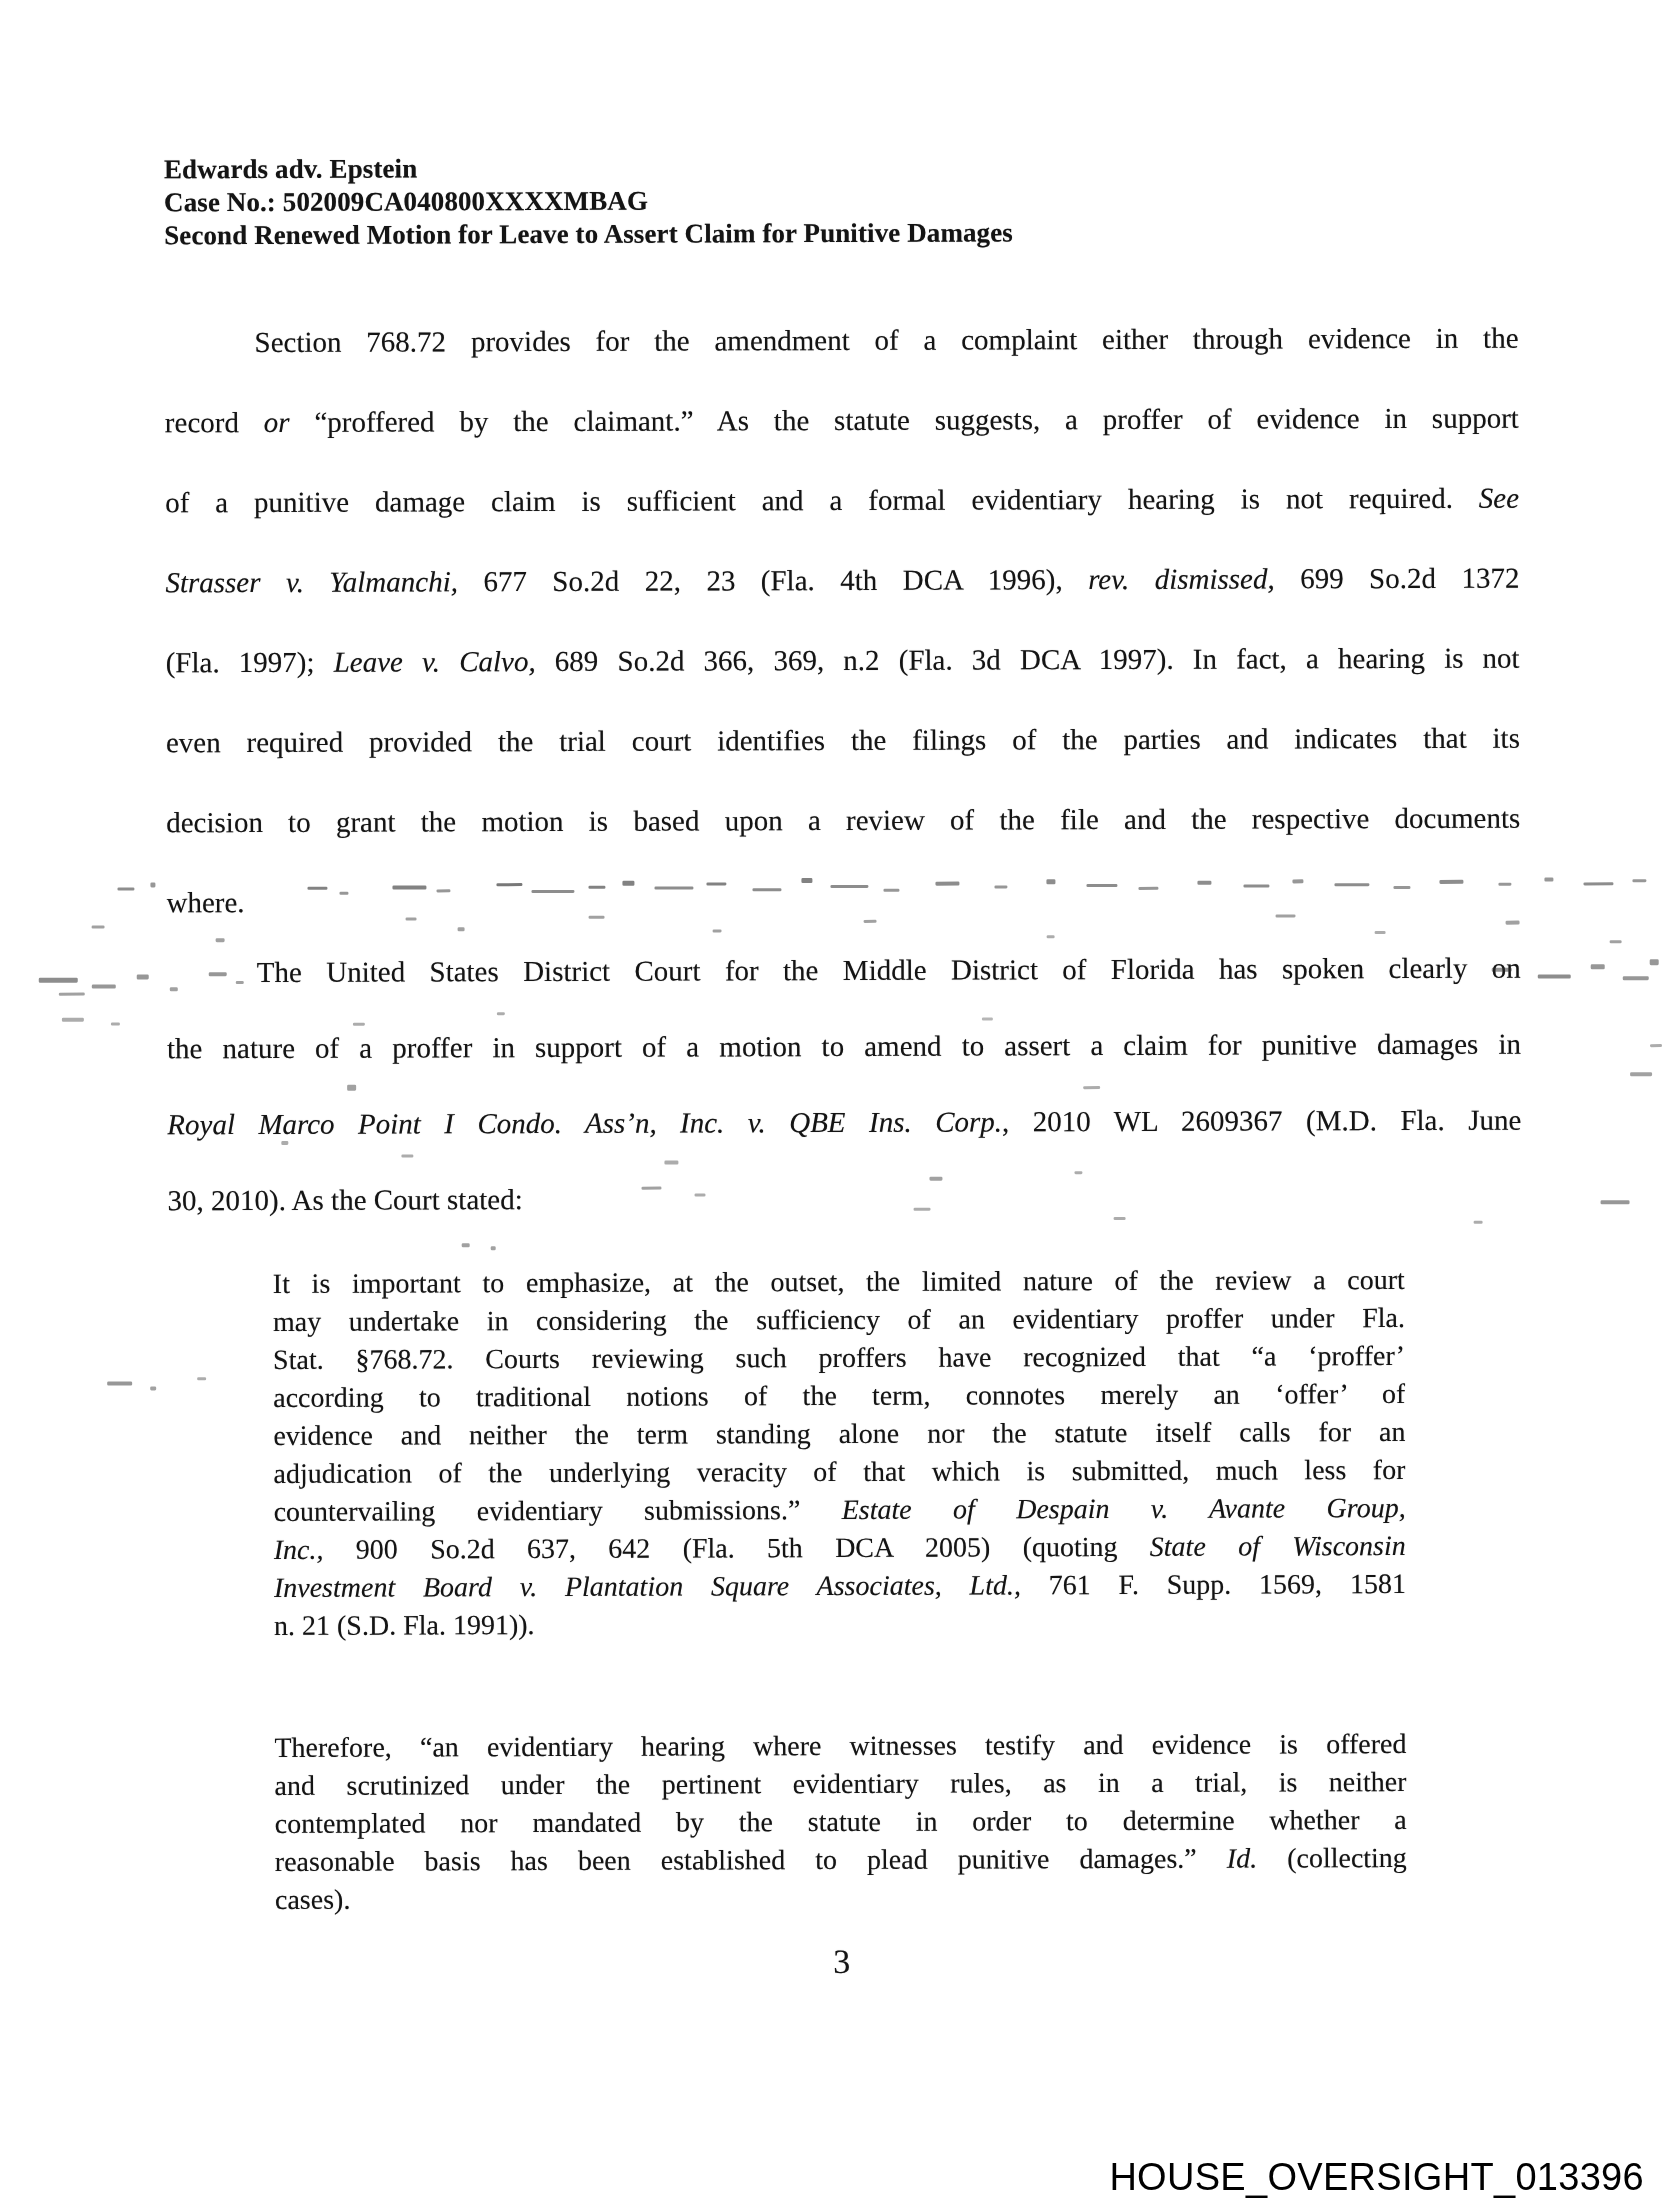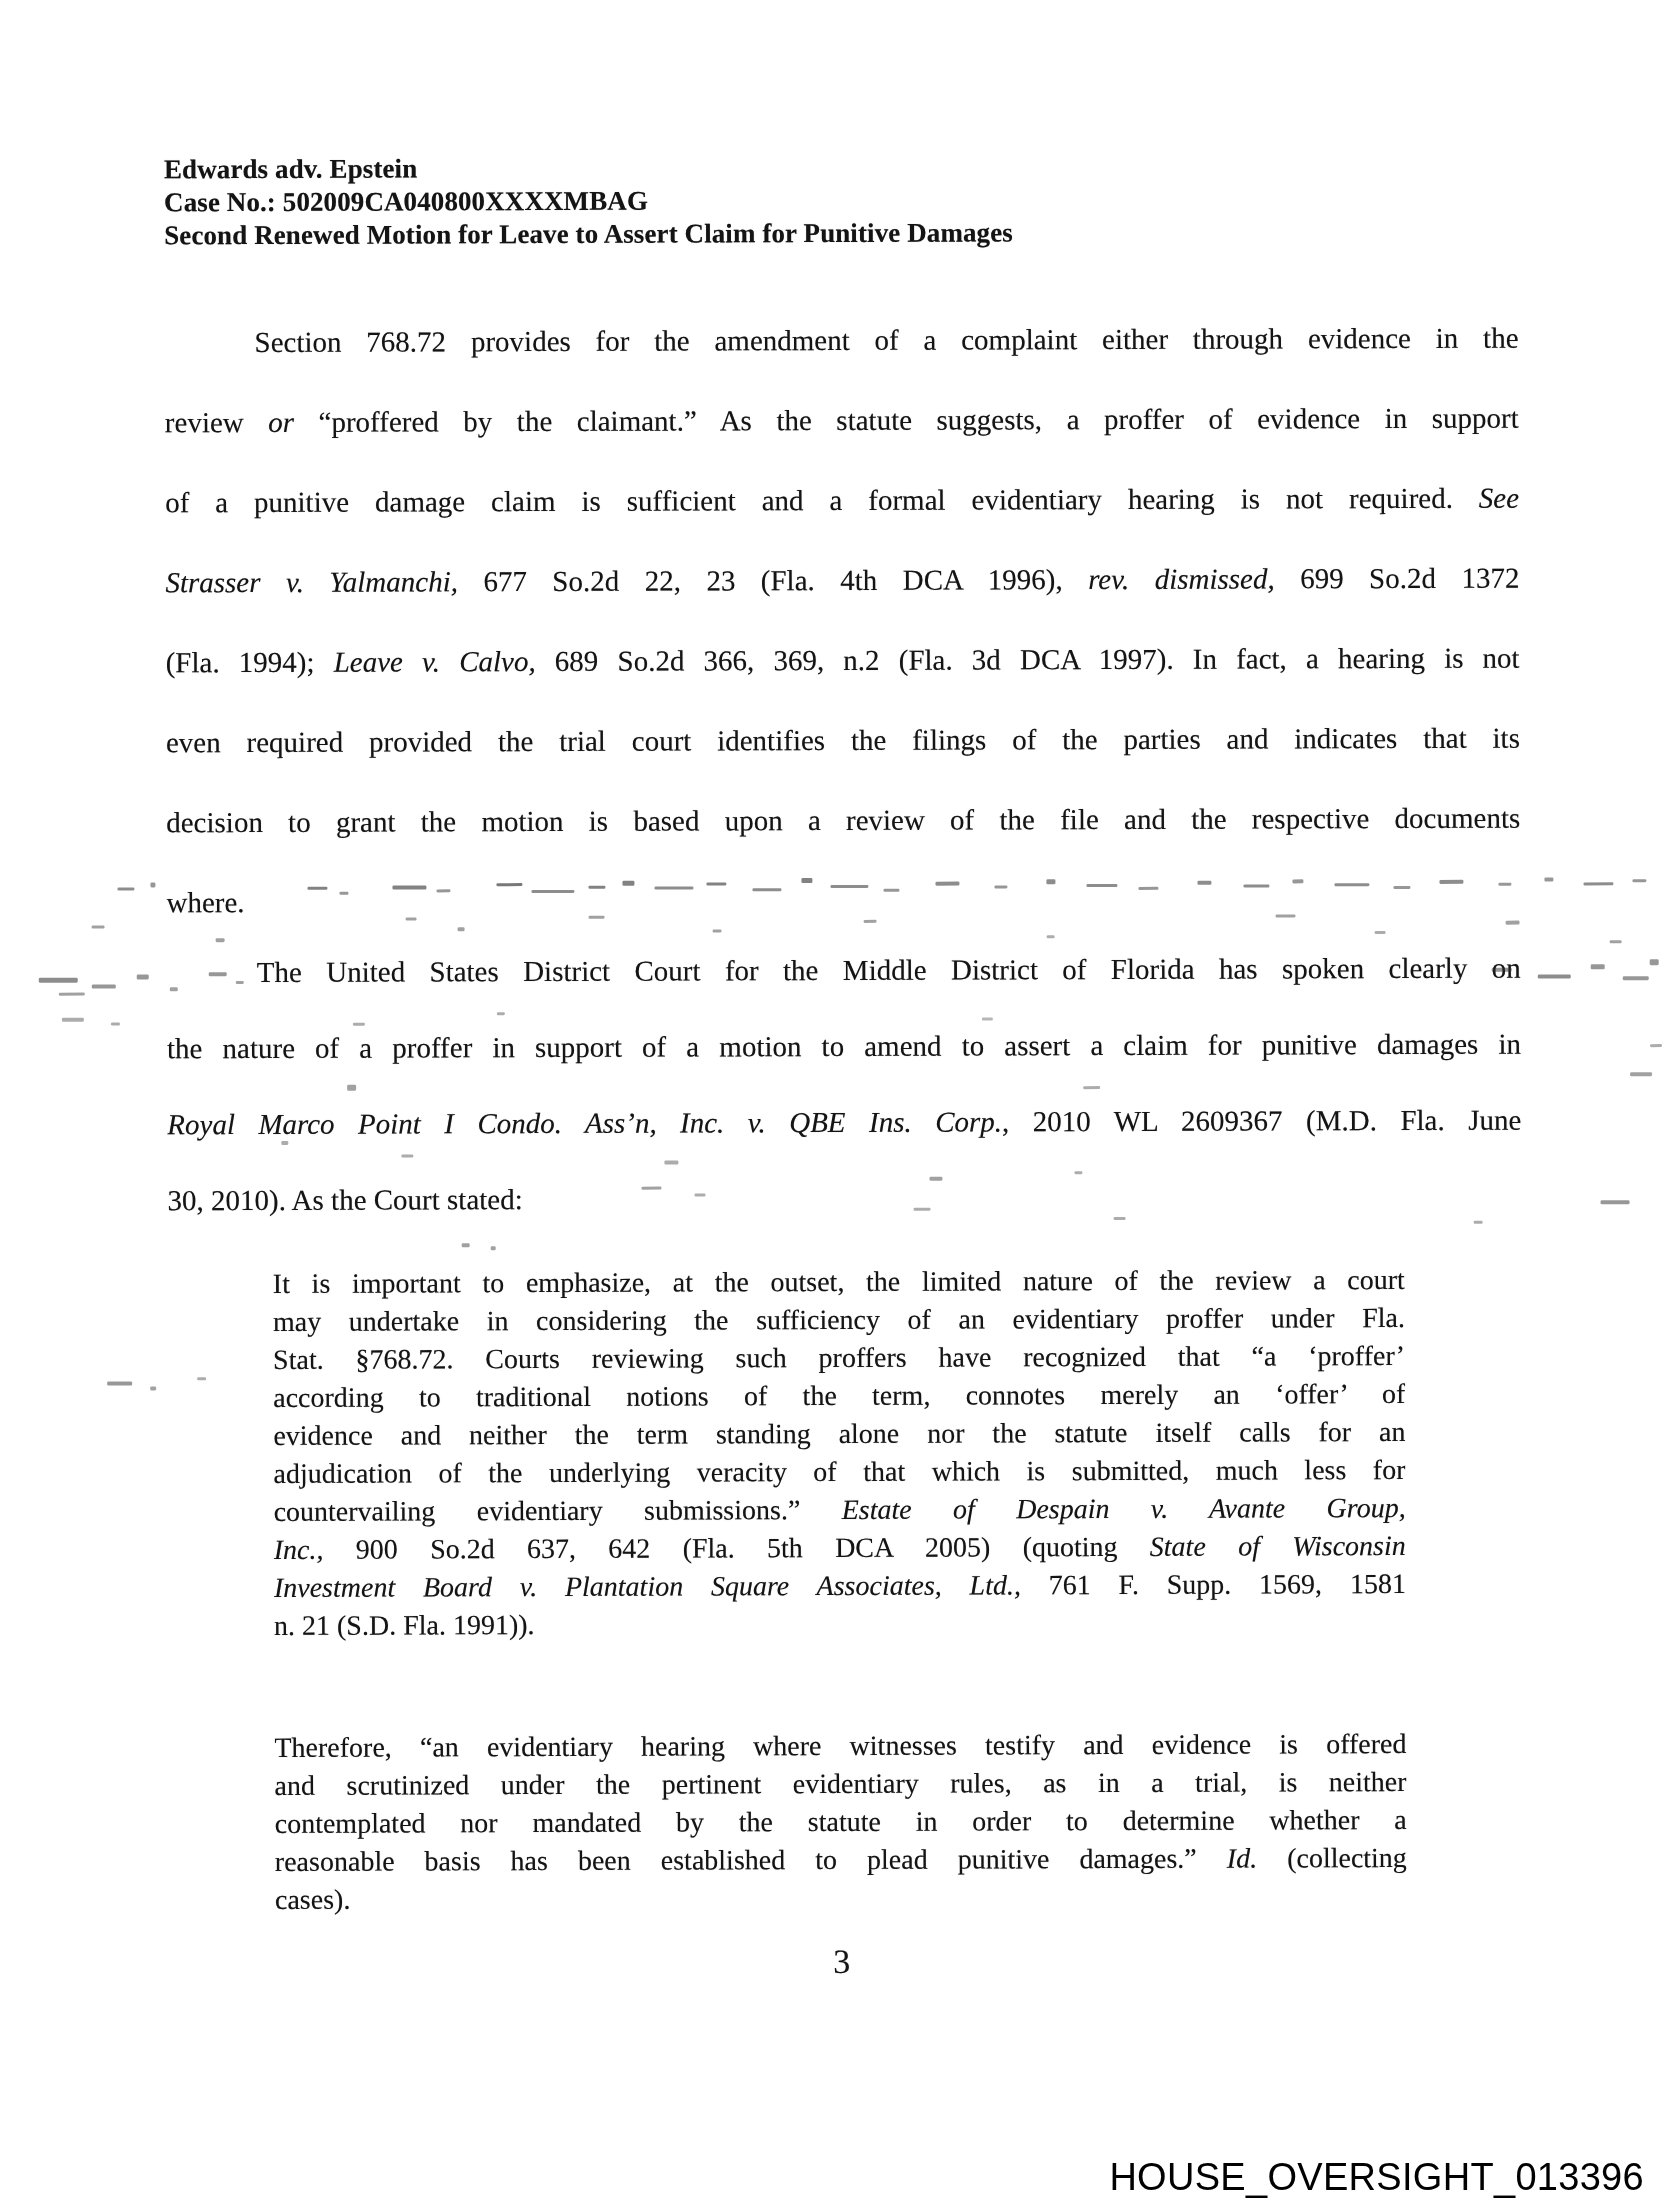--- a/index.html
+++ b/index.html
@@ -54,24 +54,24 @@
   <div id="scan-layer">
 
     <div id="header" class="scan-text">
       <div class="hline">Edwards adv. Epstein</div>
       <div class="hline">Case No.: 502009CA040800XXXXMBAG</div>
       <div class="hline">Second Renewed Motion for Leave to Assert Claim for Punitive Damages</div>
     </div>
 
     <div id="para-1" class="para scan-text">
         <div class="line indent"><span>Section 768.72 provides for the amendment of a complaint either through evidence in the</span></div>
-        <div class="line"><span>review </span><i>or</i><span> “proffered by the claimant.”  As the statute suggests, a proffer of evidence in support</span></div>
+        <div class="line"><span>record </span><i>or</i><span> “proffered by the claimant.”  As the statute suggests, a proffer of evidence in support</span></div>
         <div class="line"><span>of a punitive damage claim is sufficient and a formal evidentiary hearing is not required.  </span><i>See</i></div>
         <div class="line"><i>Strasser v. Yalmanchi,</i><span> 677 So.2d 22, 23 (Fla. 4th DCA 1996), </span><i>rev. dismissed,</i><span> 699 So.2d 1372</span></div>
-        <div class="line"><span>(Fla. 1994); </span><i>Leave v. Calvo,</i><span> 689 So.2d 366, 369, n.2 (Fla. 3d DCA 1997).  In fact, a hearing is not</span></div>
+        <div class="line"><span>(Fla. 1997); </span><i>Leave v. Calvo,</i><span> 689 So.2d 366, 369, n.2 (Fla. 3d DCA 1997).  In fact, a hearing is not</span></div>
         <div class="line"><span>even required provided the trial court identifies the filings of the parties and indicates that its</span></div>
         <div class="line"><span>decision to grant the motion is based upon a review of the file and the respective documents</span></div>
         <div class="line last"><span>where.</span></div>
       </div>
     <div id="para-2" class="para scan-text">
         <div class="line indent"><span>The United States District Court for the Middle District of Florida has spoken clearly on</span></div>
         <div class="line"><span>the nature of a proffer in support of a motion to amend to assert a claim for punitive damages in</span></div>
         <div class="line"><i>Royal Marco Point I Condo. Ass’n, Inc. v. QBE Ins. Corp.</i><span>, 2010 WL 2609367 (M.D. Fla. June</span></div>
         <div class="line last"><span>30, 2010).  As the Court stated:</span></div>
       </div>

